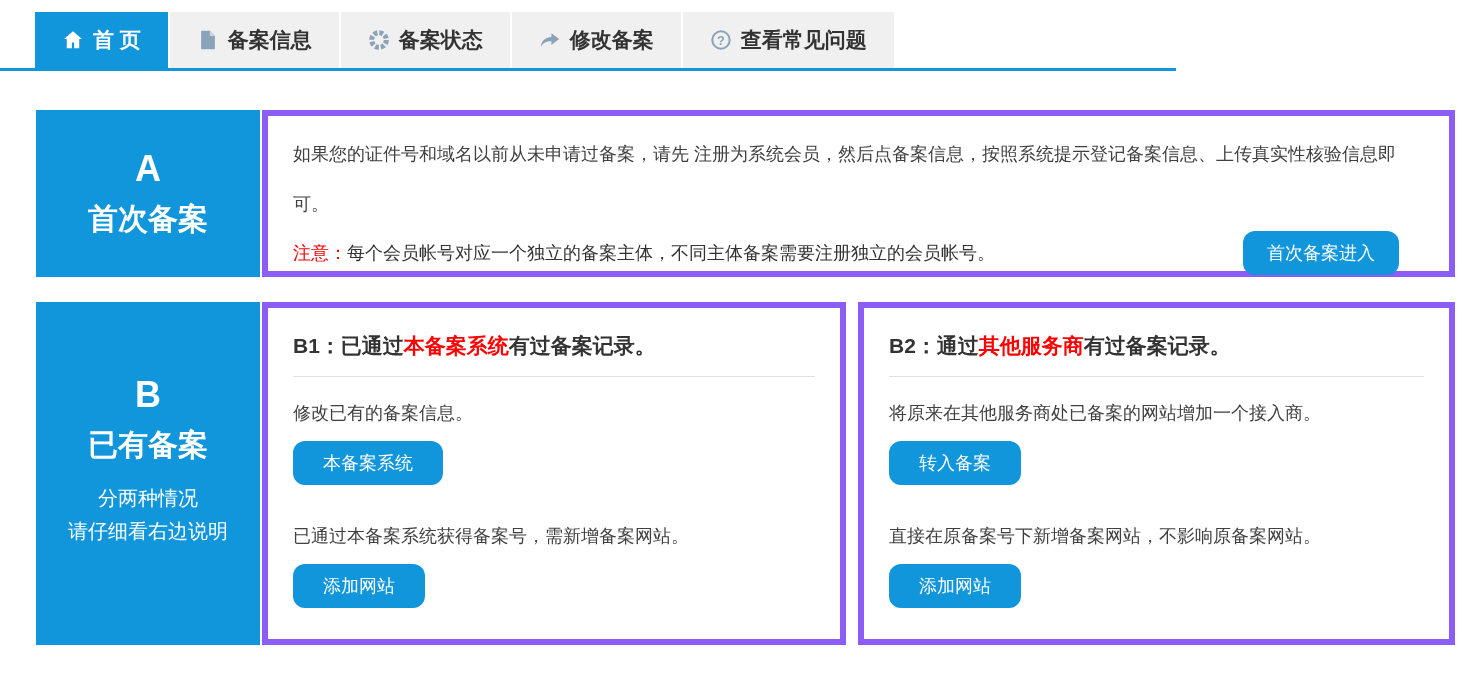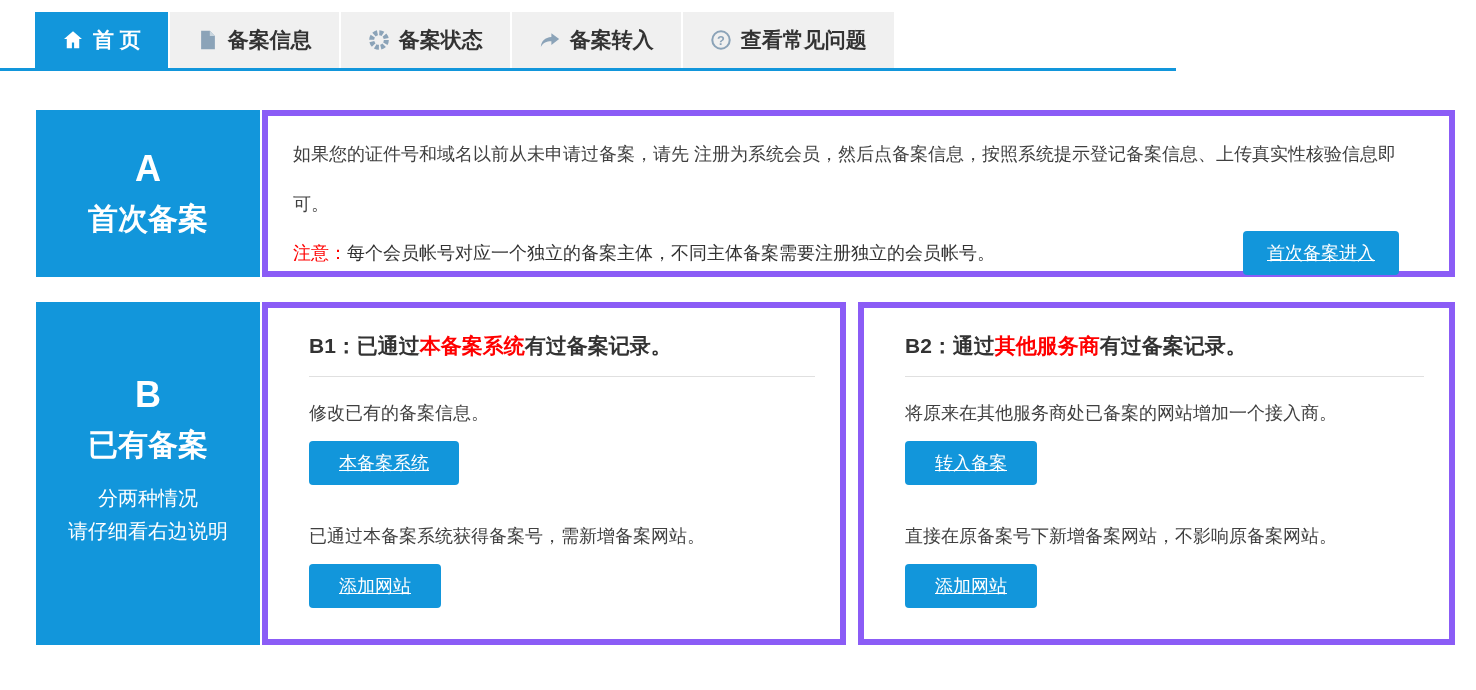--- a/index.html
+++ b/index.html
@@ -70,31 +70,30 @@
     align-items: center;
     justify-content: space-between;
     margin-top: 2px;
   }
   .note { font-size: 18px; color: #333333; }
   .red { color: #ff0000; }
   .btn {
     background: #1296db;
     color: #ffffff;
     border: none;
-    border-radius: 4px;
+    border-radius: 12px;
     font-size: 18px;
     font-family: "Liberation Sans", "DejaVu Sans", sans-serif;
     padding: 10px 24px;
     cursor: pointer;
     white-space: nowrap;
-    text-decoration: underline;
   }
   .btn-a { margin-right: 25px; }
   
-  .b-col { padding: 24px 25px 0 41px; }
+  .b-col { padding: 24px 25px 0 25px; }
   .b-col-1 { flex: 0 0 584px; }
   .b-col-2 { flex: 1; margin-left: 12px; }
   .b-heading { font-size: 21px; font-weight: bold; color: #333333; }
   .b-divider { border: none; border-top: 1px solid #e0e0e0; margin-top: 16px; }
   .b-text { font-size: 18px; color: #404040; margin-top: 24px; }
   .b-btn { margin-top: 16px; padding: 10px 30px; }
   .b-text-2 { margin-top: 39px; }
 </style>
 </head>
 <body>
@@ -124,21 +123,21 @@
         </svg>
     </span>
     <span>备案状态</span>
   </div>
   <div class="tab">
     <span class="icon">
       <svg viewBox="0 0 24 24" width="22" height="22">
           <path fill="currentColor" d="M13.5 4.5 22 11l-8.5 6.5v-4.2C8 13.3 4.5 15 2 19.5c.5-6.5 4.5-10.3 11.5-10.8z"></path>
         </svg>
     </span>
-    <span>备案转入</span>
+    <span>修改备案</span>
   </div>
   <div class="tab">
     <span class="icon">
       <svg viewBox="0 0 24 24" width="22" height="22">
           <circle cx="12" cy="12" r="9.5" fill="none" stroke="currentColor" stroke-width="2.2"></circle>
           <text x="12" y="17" text-anchor="middle" font-size="14" font-weight="bold" fill="currentColor" font-family="Liberation Sans, sans-serif">?</text>
         </svg>
     </span>
     <span>查看常见问题</span>
   </div>

